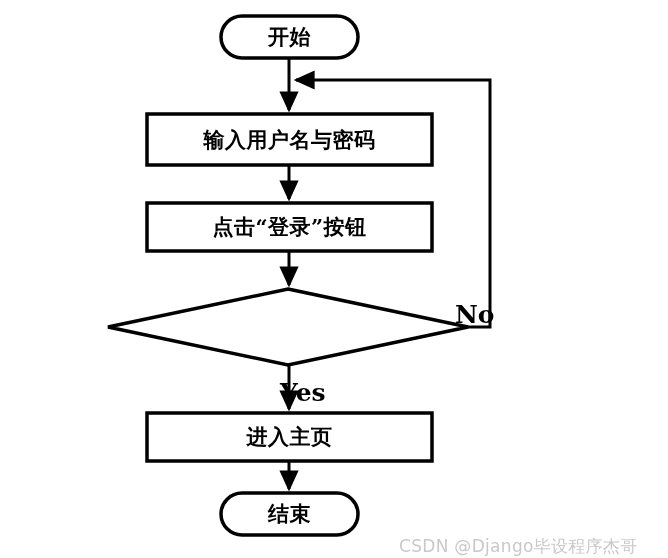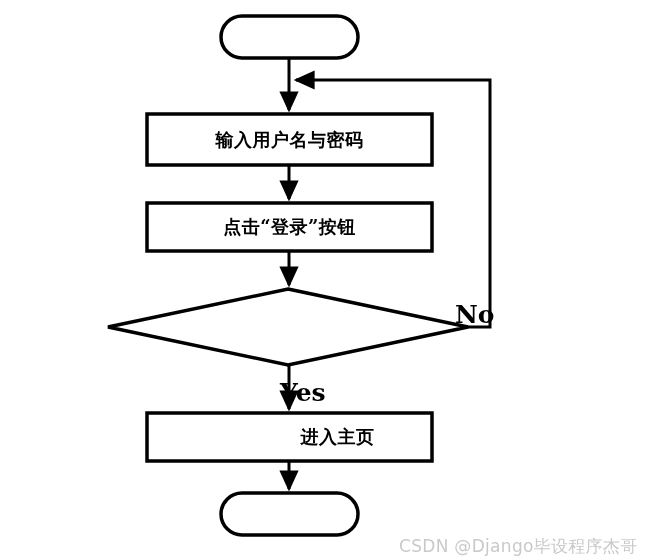--- a/index.html
+++ b/index.html
@@ -38,21 +38,21 @@
     align-items: center;
     justify-content: center;
     font-family: "DejaVu Serif", "Liberation Serif", serif;
     font-weight: bold;
     color: #000000;
     letter-spacing: 0.5px;
     white-space: nowrap;
     pointer-events: none;
   }
   .terminal-label { font-size: 21px; }
-  .process-label  { font-size: 18px; border-radius: 21px; }
+  .process-label  { font-size: 21px; border-radius: 21px; }
   .decision-label { font-size: 21px; }
   .edge-label {
     position: absolute;
     font-family: "DejaVu Serif", "Liberation Serif", serif;
     font-weight: bold;
     font-size: 25px;
     color: #000000;
     white-space: nowrap;
   }
   .watermark {
@@ -95,28 +95,30 @@
 
     <line class="connector" x1="289" y1="251" x2="289" y2="285" marker-end="url(#arrowhead)"></line>
 
     <line class="connector" x1="289" y1="365" x2="289" y2="409" marker-end="url(#arrowhead)"></line>
 
     <line class="connector" x1="289" y1="461" x2="289" y2="489" marker-end="url(#arrowhead)"></line>
 
     <polyline class="connector" points="468,327 490,327 490,80 296,80" marker-end="url(#arrowhead)"></polyline>
   </svg>
 
+  <div class="node-label terminal-label" style="left:221px; top:16px; width:137px; height:42px;">开始</div>
 
   <div class="node-label process-label" style="left:147px; top:114px; width:285px; height:51px;">输入用户名与密码</div>
 
   <div class="node-label process-label" style="left:147px; top:203px; width:285px; height:48px;">点击“登录”按钮</div>
 
 
-  <div class="node-label process-label" style="left:147px; top:413px; width:285px; height:48px;margin-left:48px;">进入主页</div>
+  <div class="node-label process-label" style="left:147px; top:413px; width:285px; height:48px;">进入主页</div>
 
+  <div class="node-label terminal-label" style="left:221px; top:493px; width:137px; height:42px;">结束</div>
 
   <div class="edge-label" style="left:280px; top:378px;">Yes</div>
 
   <div class="edge-label" style="left:455px; top:300px;">No</div>
 
   <div class="watermark" style="left:399px; top:523px;">CSDN @Django毕设程序杰哥</div>
 
 </div>
 
 </body></html>

